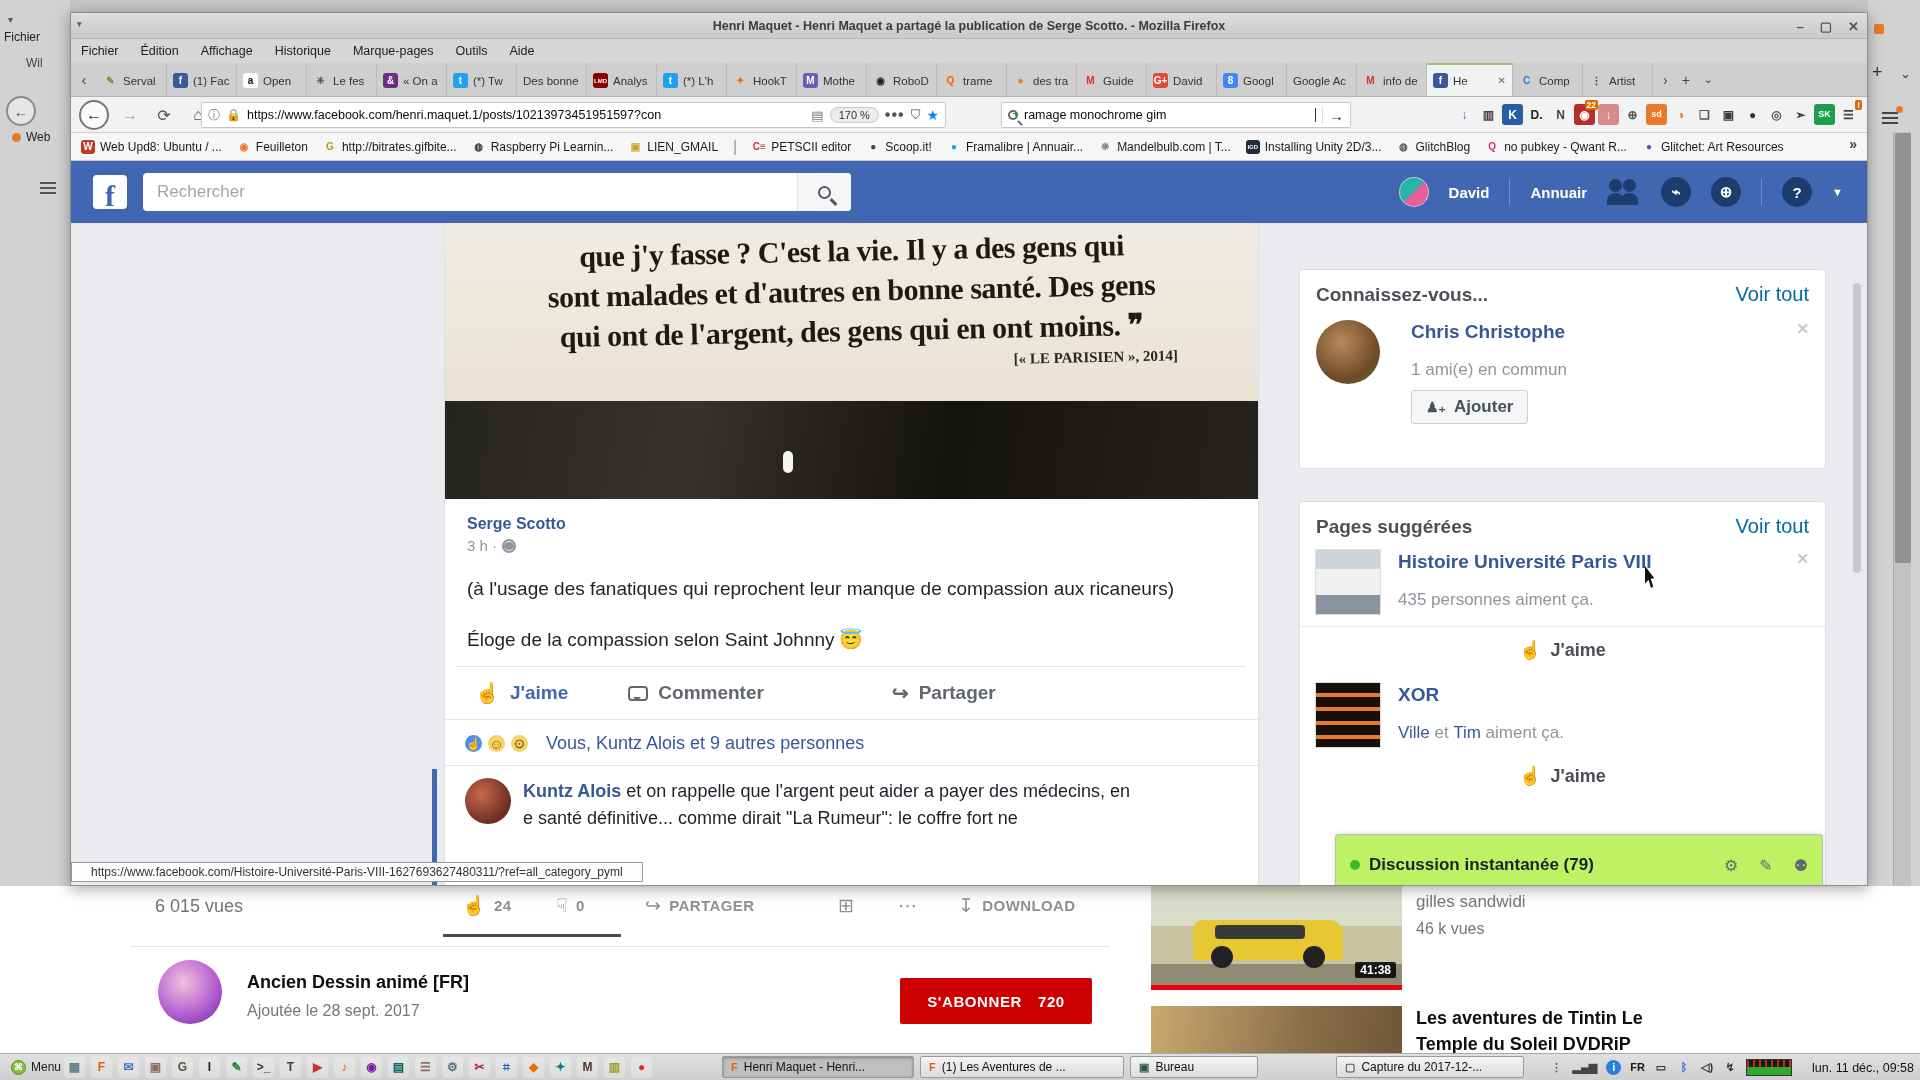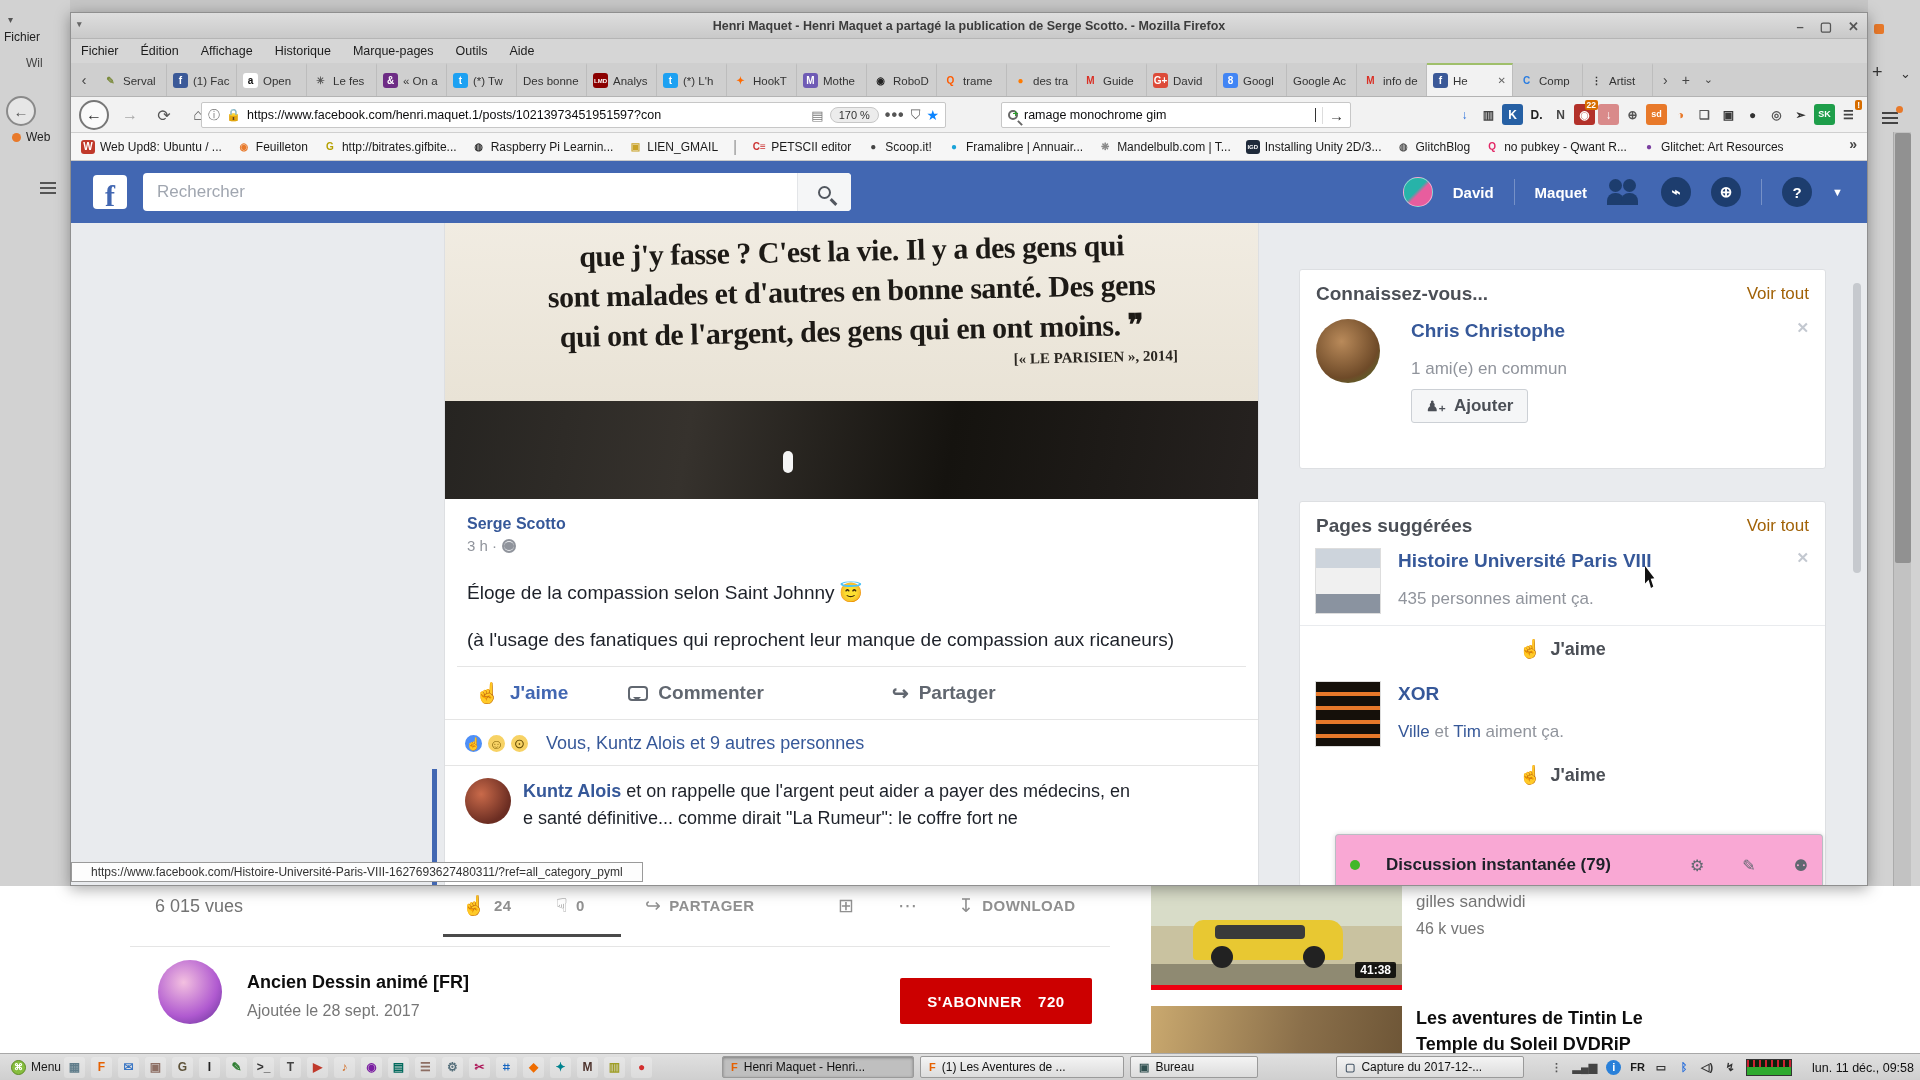--- a/index.html
+++ b/index.html
@@ -96,29 +96,29 @@
 .rwow{background:#f7d264;color:#5b4400;font-size:13px}
 .rtext{font-size:18px;color:#365899;margin-left:14px}
 .commentrow{border-top:1px solid #e5e5e5;padding:12px 20px 0;display:flex;gap:12px}
 .cavatar{width:46px;height:46px;border-radius:50%;background:radial-gradient(circle at 35% 35%,#c96a4a,#6b2d22 70%);flex:none}
 .ctext{font-size:18px;color:#1d2129;line-height:27px;max-width:690px}
 .cname{font-weight:bold;color:#365899}
 .bluebar{left:361px;top:546px;width:5px;height:118px;background:#4267b2}
 
 .cardhead{display:flex;align-items:center;justify-content:space-between;padding:13px 16px 8px}
 .cardtitle{font-size:19px;font-weight:bold;color:#4b4f56}
-.seeall{font-size:17px;color:#a16207}
+.seeall{font-size:20px;color:#0369a1}
 .xclose{color:#c3c8d0;font-size:15px;font-weight:bold}
 .sbname{font-size:19px;font-weight:bold;color:#365899;line-height:24px}
 .sbmeta{font-size:17px;color:#90949c;margin-top:16px}
 .addbtn{display:inline-flex;align-items:center;gap:8px;border:1px solid #ccd0d5;background:#f5f6f7;border-radius:3px;padding:6px 14px;font-size:17px;font-weight:bold;color:#4b4f56;margin-top:10px}
 .likerow{display:flex;align-items:center;justify-content:center;gap:9px;font-size:18px;font-weight:bold;color:#4b4f56;padding:12px 0 10px;border-top:1px solid #e9ebee;margin-top:12px}
 .thumbic{color:#606770;font-size:18px}
 .pgavatar{width:64px;height:64px;flex:none}
-.chatbar{left:1264px;top:611px;width:488px;height:61px;background:#f9a8d4;border:1px solid #b9bdc3;border-bottom:0;border-radius:4px 4px 0 0;box-shadow:0 0 5px rgba(0,0,0,.15);display:flex;align-items:center;padding:0 14px;gap:26px}
+.chatbar{left:1264px;top:611px;width:488px;height:61px;background:#bef264;border:1px solid #b9bdc3;border-bottom:0;border-radius:4px 4px 0 0;box-shadow:0 0 5px rgba(0,0,0,.15);display:flex;align-items:center;padding:0 14px;gap:9px}
 .gdot{width:10px;height:10px;border-radius:50%;background:#42b72a}
 .chatlabel{font-size:17px;font-weight:bold;color:#1d2129;flex:1}
 .chaticon{color:#616770;font-size:16px;margin-left:12px}
 .fbscroll{left:1782px;top:60px;width:8px;height:290px;background:#c6c9ce;border-radius:4px}
 
 #statustip{left:71px;top:862px;height:20px;background:#fdfdfd;border:1px solid #9a9a9a;font-size:12px;color:#333;display:flex;align-items:center;padding:0 19px;z-index:20;white-space:nowrap}
 
 #ytwin{left:0;top:886px;width:1920px;height:194px;background:#fff;z-index:5}
 .ytviews{left:155px;top:10px;font-size:18px;color:#737373}
 .ytact{position:absolute;top:8px;display:flex;align-items:center;gap:8px;font-size:15px;color:#909090;font-weight:bold;letter-spacing:.4px}
@@ -454,21 +454,21 @@
     <div class="fbsearch abs">
       <input placeholder="Rechercher" style="">
       <span class="fbmagzone">
           <span class="fbmag"></span>
         </span>
     </div>
     <div class="fbnavright abs">
       <span class="fbavatar"></span>
       <span style="font-size:15px;font-weight:bold">David</span>
       <span class="fbdivider"></span>
-      <span style="font-size:15px;font-weight:bold">Maquet</span>
+      <span style="font-size:15px;font-weight:bold">Annuair</span>
       <span class="people">
           <i style="left:2px"></i>
           <i style="left:16px"></i>
           <b style="left:0"></b>
           <b style="left:14px"></b>
         </span>
       <span class="fbdark">⌁</span>
       <span class="fbdark">⊕</span>
       <span class="fbdivider"></span>
       <span class="fbdark">?</span>
@@ -488,22 +488,22 @@
       <div class="darkimg">
           <span class="micdot"></span>
         </div>
       <div class="postauthor">
         <div class="pname">Serge Scotto</div>
         <div class="ptime">
             <span>3 h ·</span>
             <span class="globe"></span>
           </div>
       </div>
+      <div class="ptext" style="margin-top:22px">(à l'usage des fanatiques qui reprochent leur manque de compassion aux ricaneurs)</div>
       <div class="ptext" style="margin-top:26px">Éloge de la compassion selon Saint Johnny 😇</div>
-      <div class="ptext" style="margin-top:22px">(à l'usage des fanatiques qui reprochent leur manque de compassion aux ricaneurs)</div>
       <div class="pdiv"></div>
       <div class="actionbar">
         <span class="act like" style="margin-left:18px">
             <span class="aicon">☝</span>
             <span>J'aime</span>
           </span>
         <span class="act" style="margin-left:60px">
             <span class="bubble"></span>
             <span>Commenter</span>
           </span>

